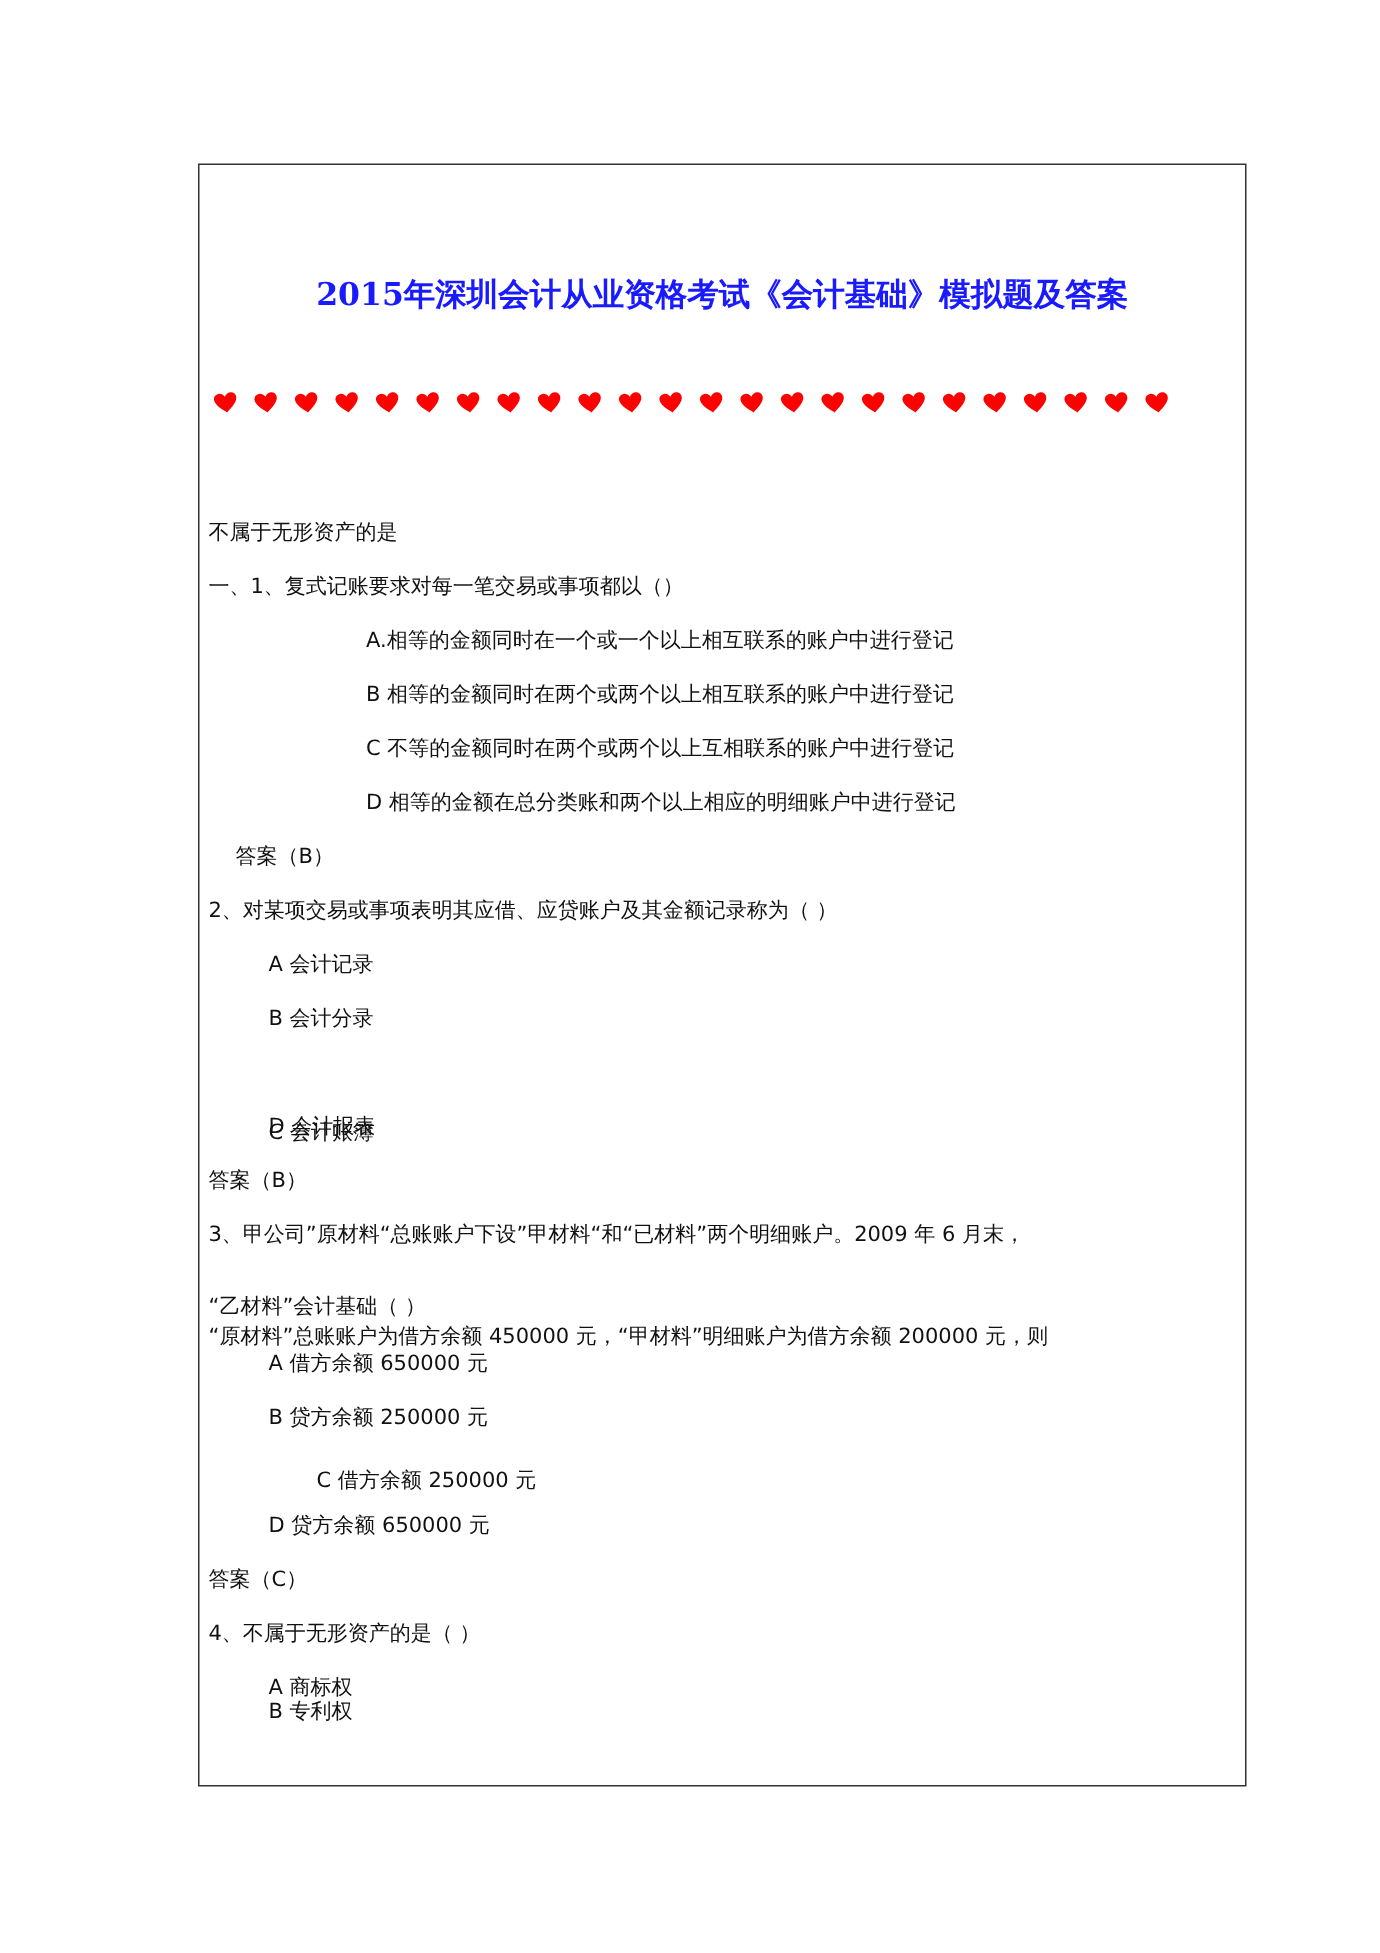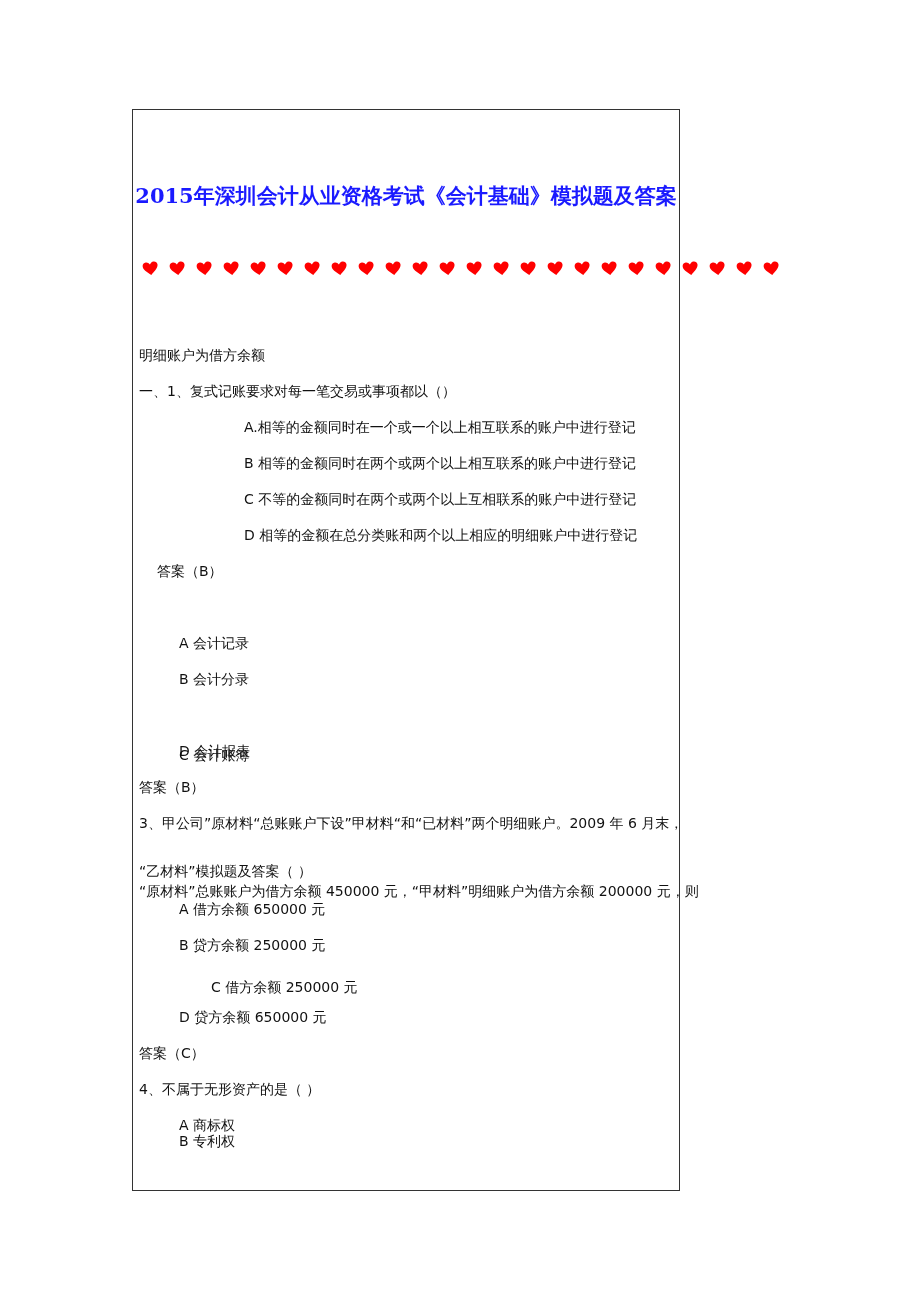--- a/index.html
+++ b/index.html
@@ -1,19 +1,19 @@
 <!DOCTYPE html>
 <html><head>
   <meta charset="utf-8">
   <style>
     html, body { margin: 0; padding: 0; background: #ffffff; }
     body { width: 920px; height: 1302px; position: relative; overflow: hidden; }
     .page-frame {
       position: absolute; left: 132px; top: 109px;
-      width: 548px; height: 1082px;
+      width: 699px; height: 1082px;
       border: 1px solid #333333;
       box-sizing: border-box;
     }
     .doc-title {
       position: absolute; left: 0; width: 100%; top: 72px;
       text-align: center;
       font-family: "DejaVu Serif", "Liberation Serif", serif;
       font-weight: bold; font-size: 21px; color: #1a1aff;
       letter-spacing: 0px;
     }
@@ -158,38 +158,39 @@
           <path d="M8.5 14 C7 12.5 1 8.5 1 4.6 C1 2.4 2.7 1 4.6 1 C6.3 1 7.6 2.1 8.5 3.4 C9.4 2.1 10.7 1 12.4 1 C14.3 1 16 2.4 16 4.6 C16 8.5 10 12.5 8.5 14 Z" fill="#ff0000" transform="rotate(-8 8.5 7.5)"></path>
         </svg>
       </div>
       <div class="heart">
         <svg width="17" height="15" viewBox="0 0 17 15">
           <path d="M8.5 14 C7 12.5 1 8.5 1 4.6 C1 2.4 2.7 1 4.6 1 C6.3 1 7.6 2.1 8.5 3.4 C9.4 2.1 10.7 1 12.4 1 C14.3 1 16 2.4 16 4.6 C16 8.5 10 12.5 8.5 14 Z" fill="#ff0000" transform="rotate(-8 8.5 7.5)"></path>
         </svg>
       </div>
     </div>
 
-  <div class="line" style="top:236px;">明细账户为借方余额</div>
+  <div class="line" style="top:236px;">不属于无形资产的是</div>
 
   <div class="line" style="top:272px;">一、1、复式记账要求对每一笔交易或事项都以（）</div>
   <div class="line indent-big" style="top:344px;">B 相等的金额同时在两个或两个以上相互联系的账户中进行登记</div>
   <div class="line indent-big" style="top:308px;">A.相等的金额同时在一个或一个以上相互联系的账户中进行登记</div>
   <div class="line indent-big" style="top:380px;">C 不等的金额同时在两个或两个以上互相联系的账户中进行登记</div>
   <div class="line indent-big" style="top:416px;">D 相等的金额在总分类账和两个以上相应的明细账户中进行登记</div>
   <div class="line indent-ans1" style="top:452px;">答案（B）</div>
 
+  <div class="line" style="top:488px;">2、对某项交易或事项表明其应借、应贷账户及其金额记录称为（ ）</div>
   <div class="line indent-mid" style="top:524px;">A 会计记录</div>
   <div class="line indent-mid" style="top:560px;">B 会计分录</div>
   <div class="line indent-mid" style="top:596px;margin-top:40px;">C 会计账簿</div>
   <div class="line indent-mid" style="top:632px;">D 会计报表</div>
   <div class="line" style="top:668px;">答案（B）</div>
 
   <div class="line" style="top:704px;text-align:center;">3、甲公司”原材料“总账账户下设”甲材料“和“已材料”两个明细账户。2009 年 6 月末，</div>
   <div class="line" style="top:728px;margin-top:44px;">“原材料”总账账户为借方余额 450000 元，“甲材料”明细账户为借方余额 200000 元，则</div>
-  <div class="line" style="top:752px;">“乙材料”模拟题及答案（ ）</div>
+  <div class="line" style="top:752px;">“乙材料”会计基础（ ）</div>
   <div class="line indent-mid" style="top:790px;">A 借方余额 650000 元</div>
   <div class="line indent-mid" style="top:826px;">B 贷方余额 250000 元</div>
   <div class="line indent-mid" style="top:868px;margin-left:32px;">C 借方余额 250000 元</div>
   <div class="line indent-mid" style="top:898px;">D 贷方余额 650000 元</div>
   <div class="line" style="top:934px;">答案（C）</div>
 
   <div class="line" style="top:970px;">4、不属于无形资产的是（ ）</div>
   <div class="line indent-mid" style="top:1006px;">A 商标权</div>
   <div class="line indent-mid" style="top:1022px;">B 专利权</div>
 

